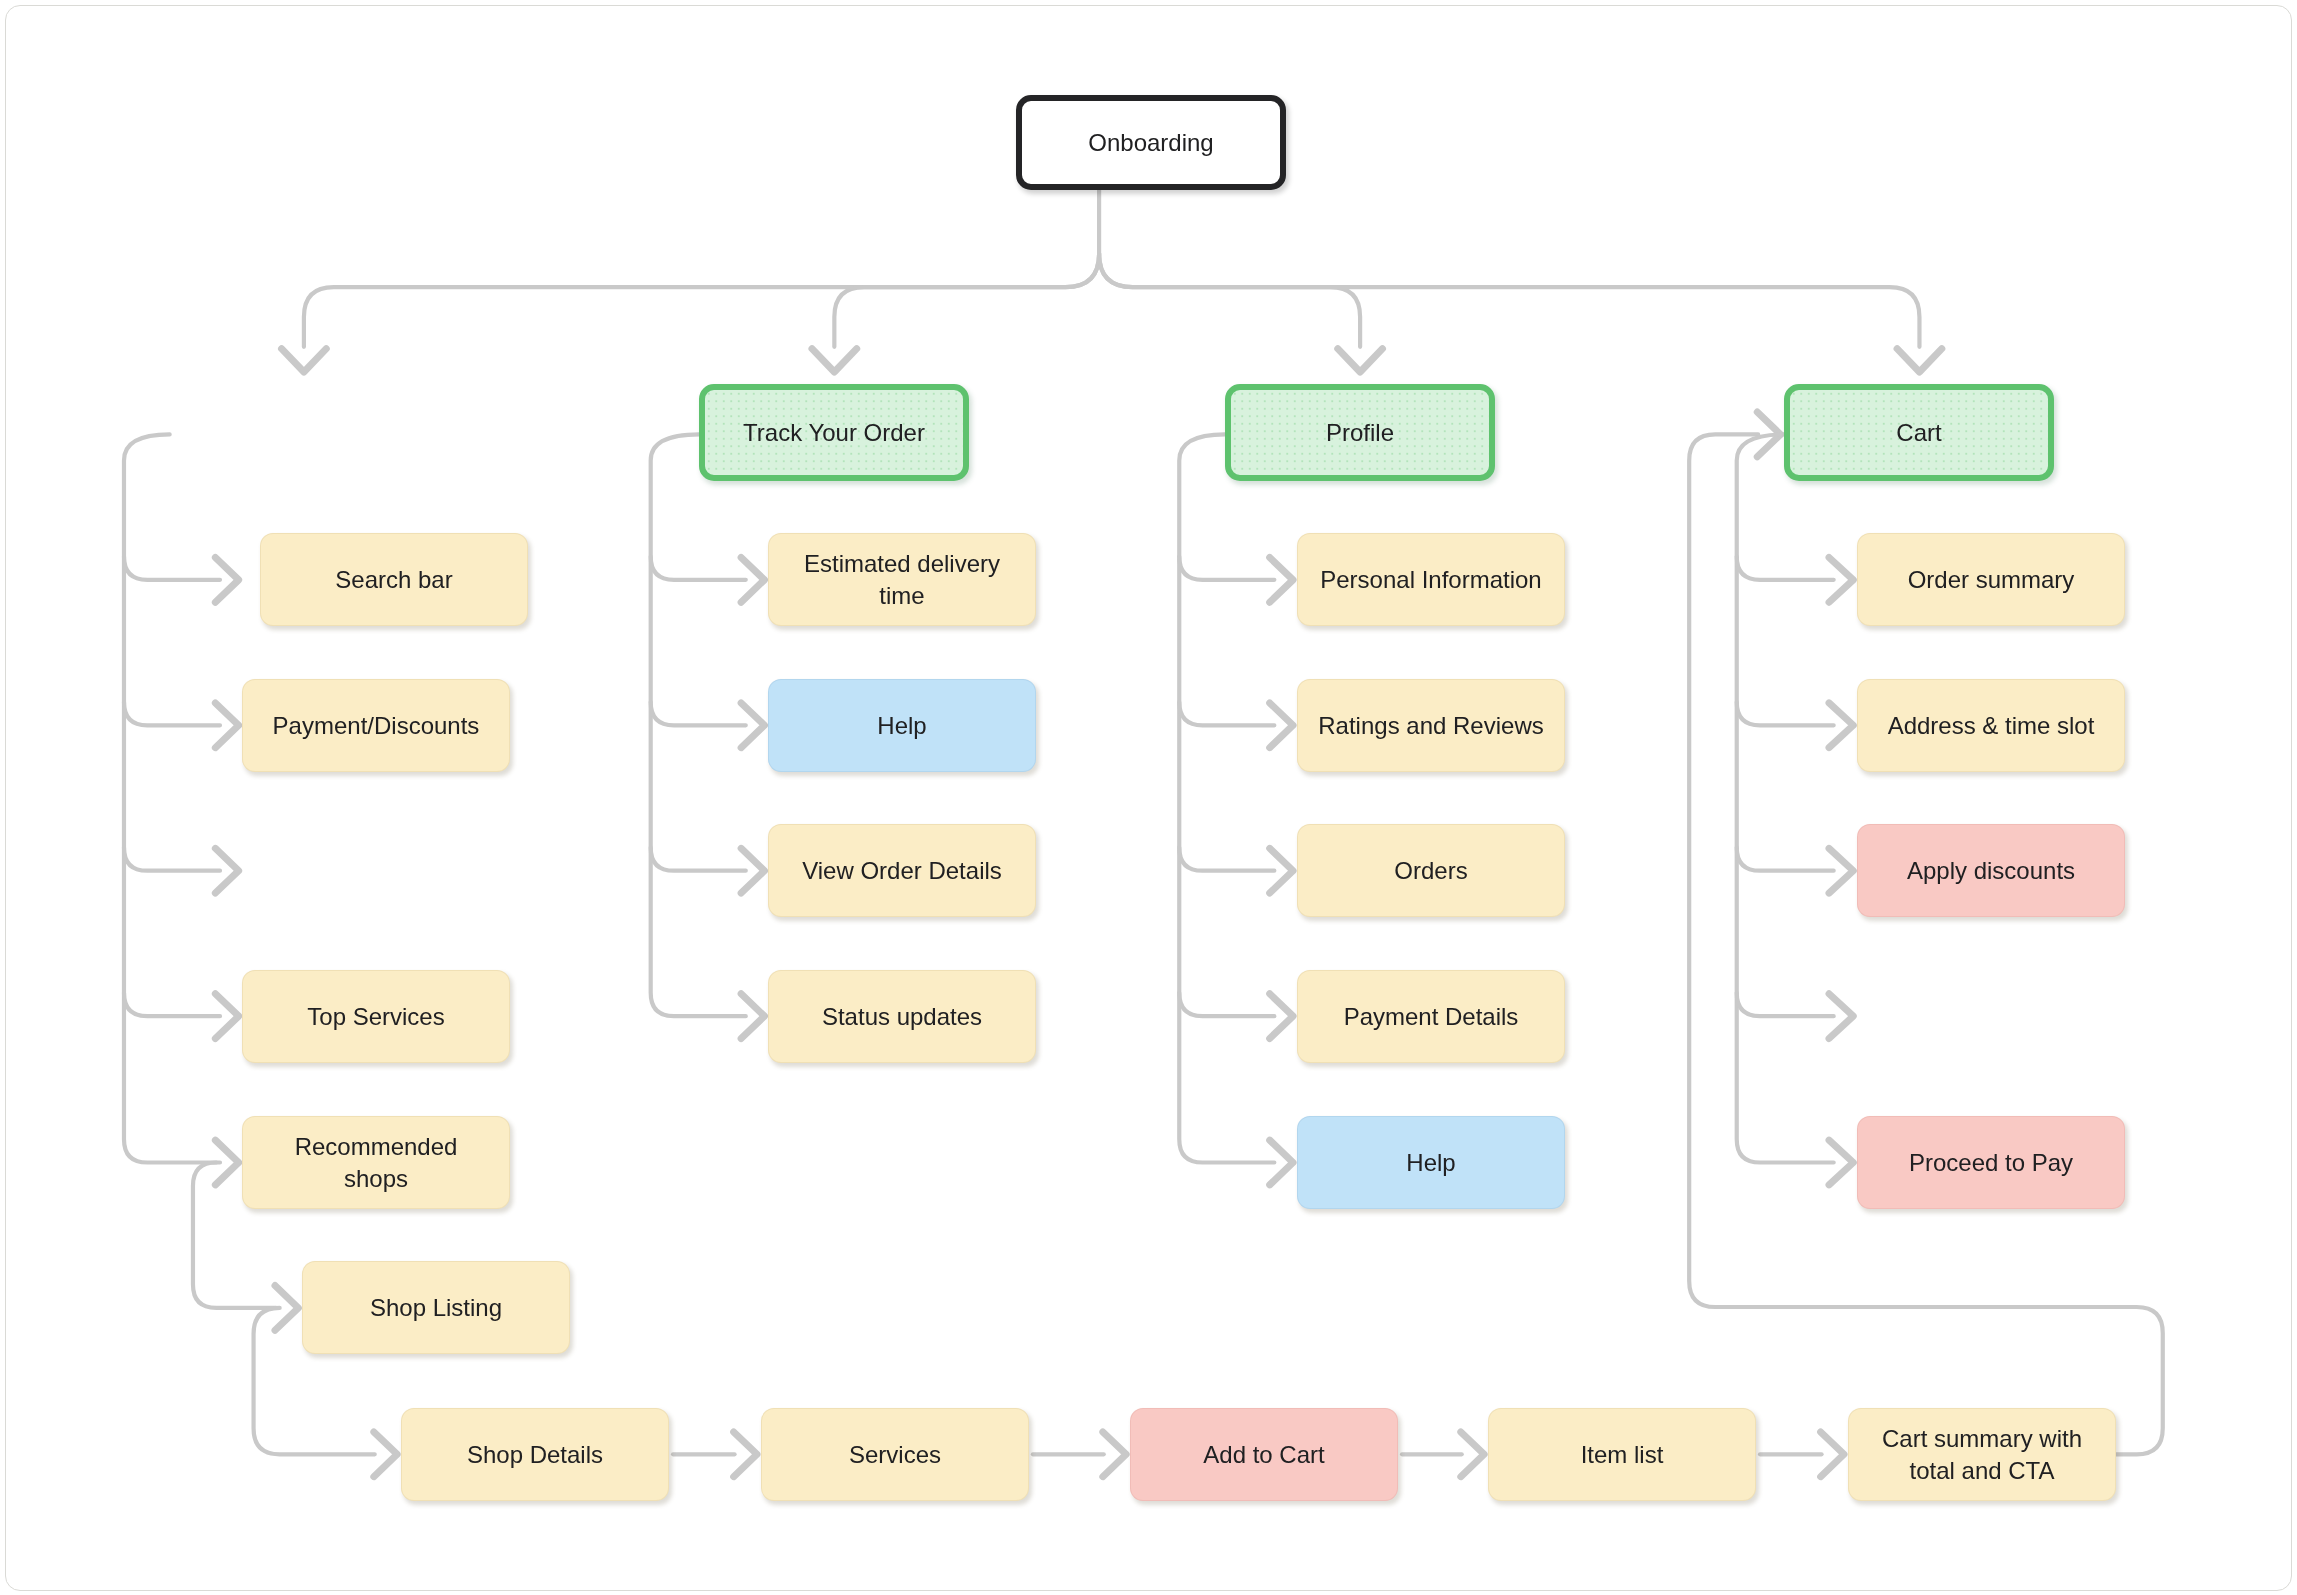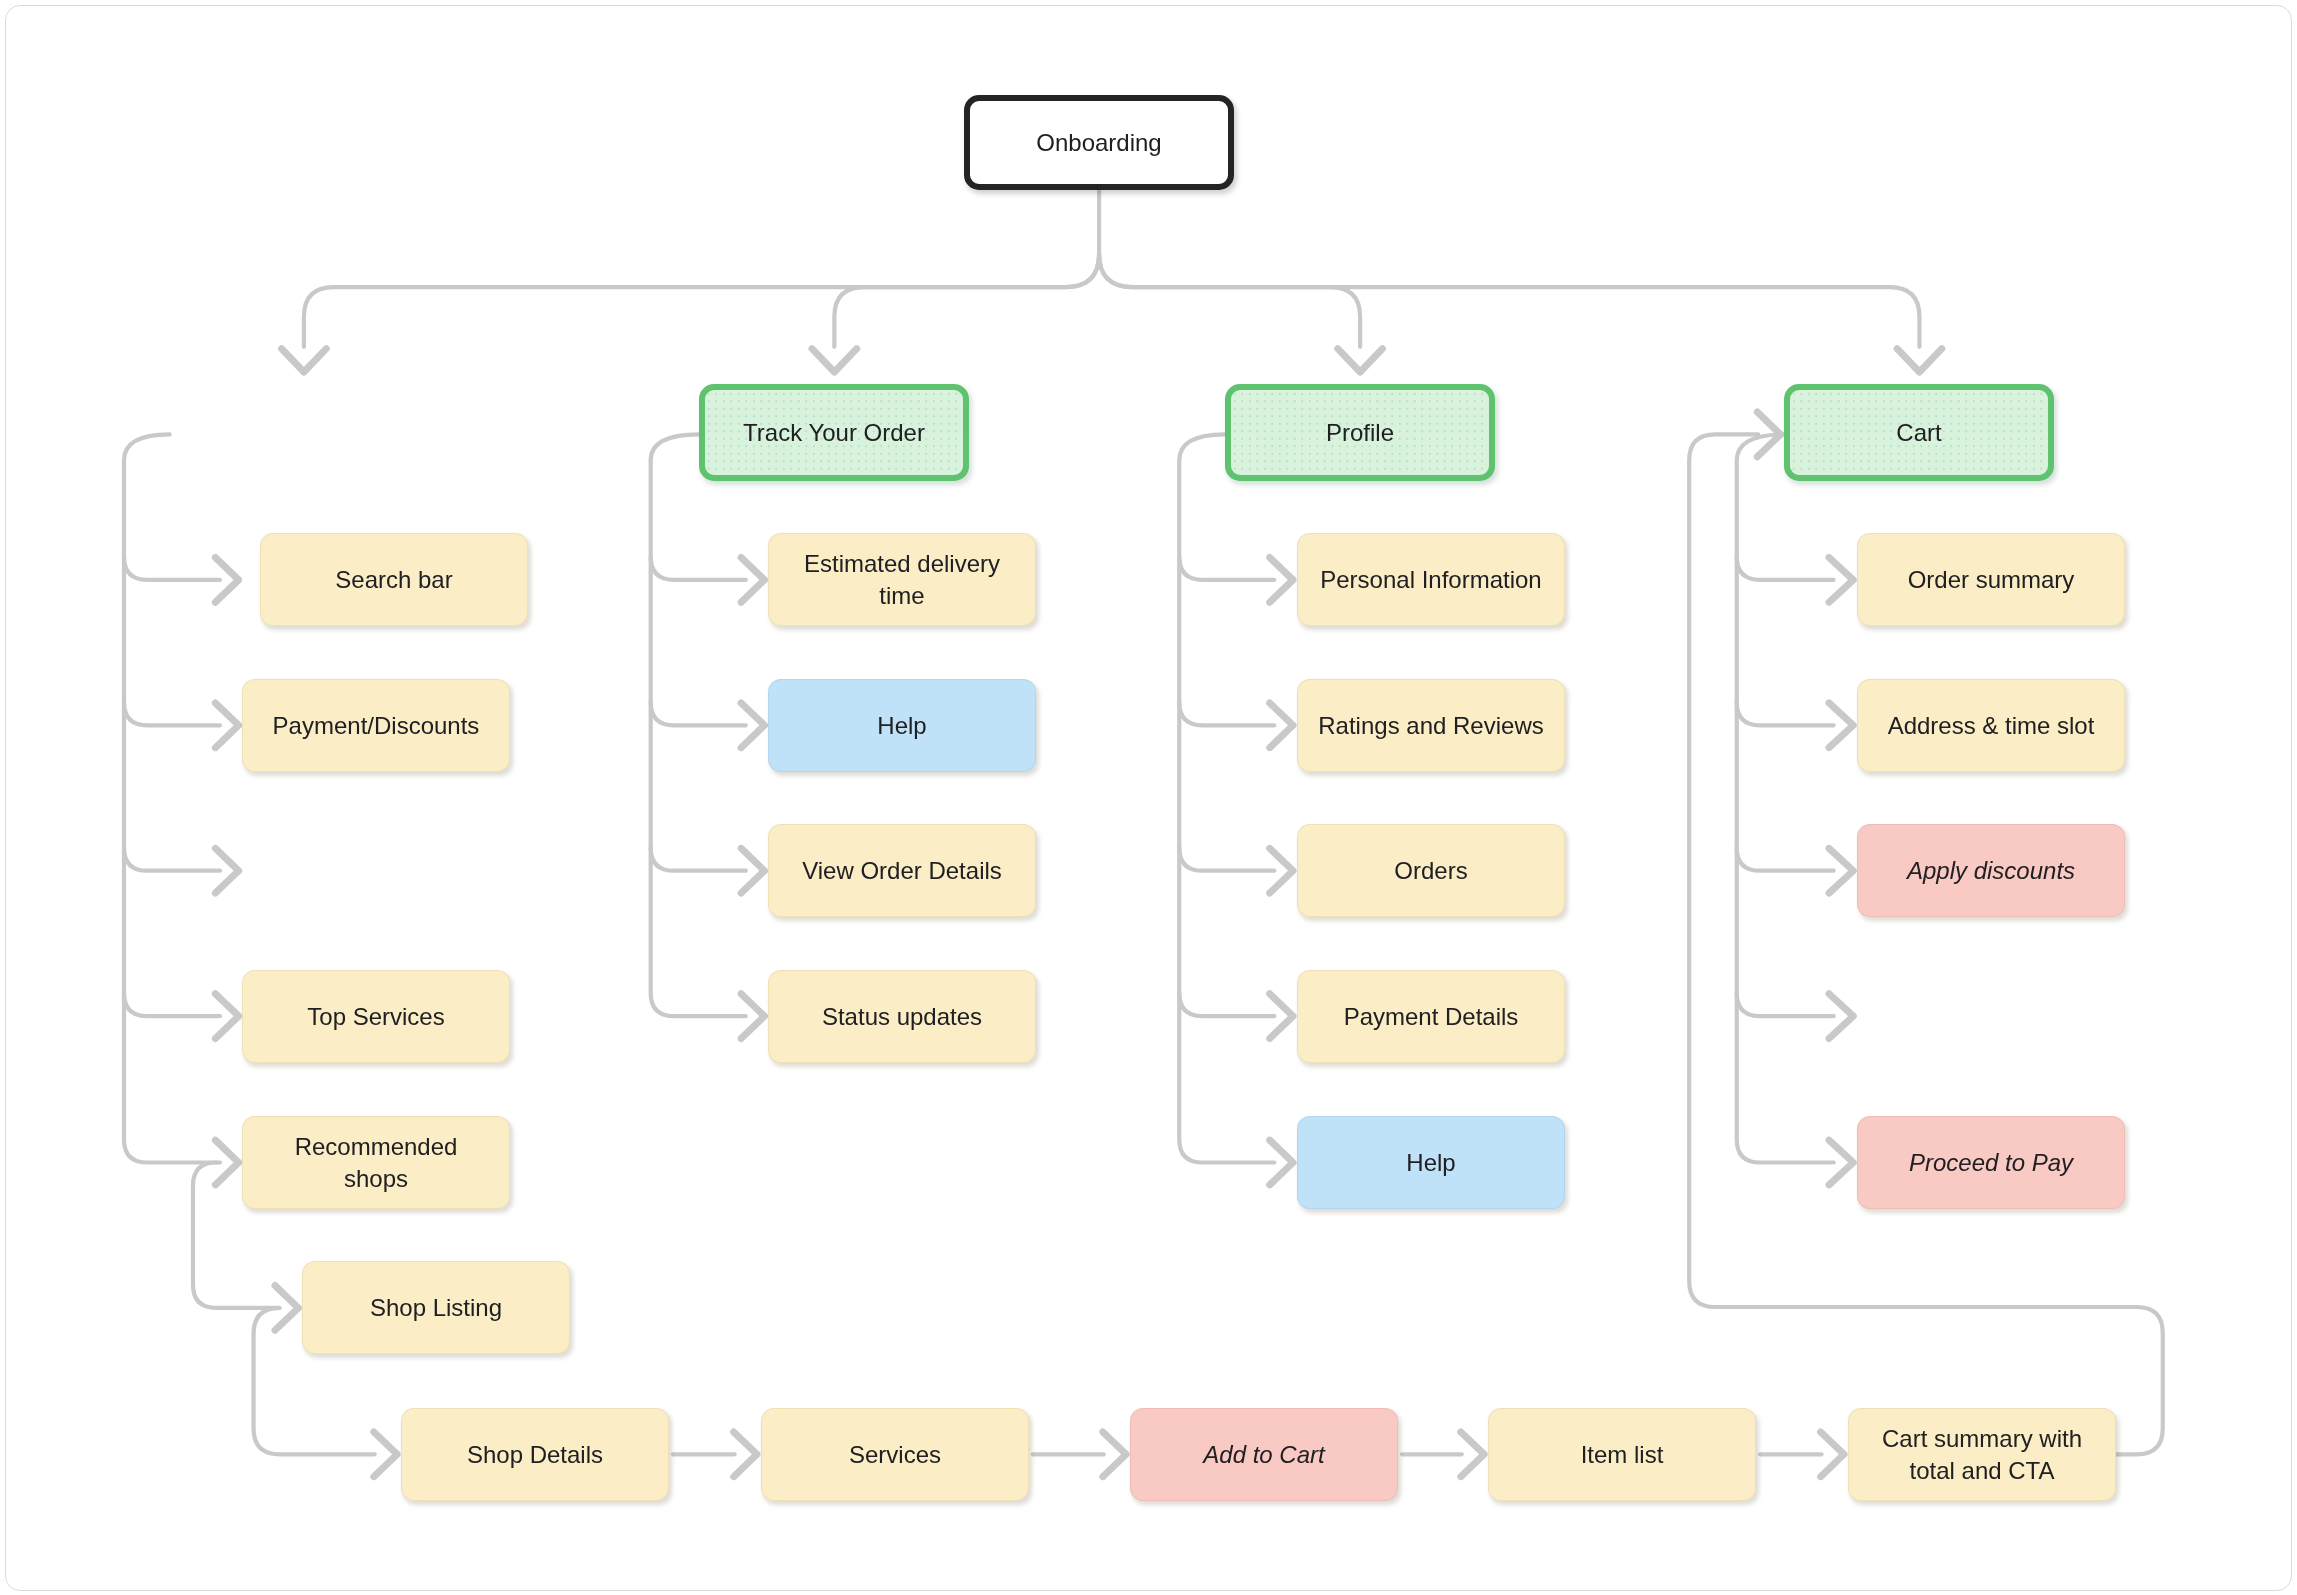--- a/index.html
+++ b/index.html
@@ -25,21 +25,21 @@
     padding: 0 15px;
     font-size: 24px;
     line-height: 1.3;
     color: var(--text, #202022);
     white-space: pre-line;
     border-radius: 13px;
   }
   .child { width: 268px; height: 93px; box-shadow: 2.8px 3.7px 4.7px rgba(110, 100, 75, 0.22); }
   .yellow { background: var(--yellow-fill, #fbedc6); border: 0.9px solid rgba(150,120,40,0.10); }
   .blue   { background: var(--blue-fill, #c0e2f8);  border: 0.9px solid rgba(60,110,160,0.10); }
-  .pink   { background: var(--pink-fill, #f9c9c4);  border: 0.9px solid rgba(180,80,70,0.10); font-style: italic; }
+  .pink   { background: var(--pink-fill, #f9c9c4);  border: 0.9px solid rgba(180,80,70,0.10); }
 
   .parent {
     width: 270px; height: 97px;
     background: var(--green-fill, #d8f2dd);
     border: 6.5px solid var(--green-border, #5ec26e);
     border-radius: 15px;
     background-image: radial-gradient(rgba(94,194,110,0.30) 1.1px, transparent 1.1px);
     background-size: 7.5px 7.5px;
     box-shadow: 2.8px 3.7px 5.6px rgba(70, 120, 85, 0.22);
   }
@@ -158,21 +158,21 @@
     <path class="ahead" d="M 1962 598 L 1988 622 L 1962 646"></path>
     <path class="ahead" d="M 1962 754 L 1988 778 L 1962 802"></path>
     <path class="ahead" d="M 1962 910 L 1988 934 L 1962 958"></path>
     <path class="ahead" d="M 1962 1066 L 1988 1090 L 1962 1114"></path>
     <path class="ahead" d="M 1962 1223 L 1988 1247 L 1962 1271"></path>
   </g>
 </svg>
 
 <div class="layer">
 
-  <div class="node root-box" style="left:964px;top:95px">Onboarding</div>
+  <div class="node root-box" style="left:1016px;top:95px">Onboarding</div>
 
   <div class="node parent" style="left:699px;top:384px">Track Your Order</div>
   <div class="node parent" style="left:1225px;top:384px">Profile</div>
   <div class="node parent" style="left:1784px;top:384px">Cart</div>
 
   <div class="node child yellow" style="left:260px;top:533px">Search bar</div>
   <div class="node child yellow" style="left:242px;top:679px">Payment/Discounts</div>
   <div class="node child yellow" style="left:242px;top:970px">Top Services</div>
   <div class="node child yellow" style="left:242px;top:1116px">Recommended
 shops</div>

